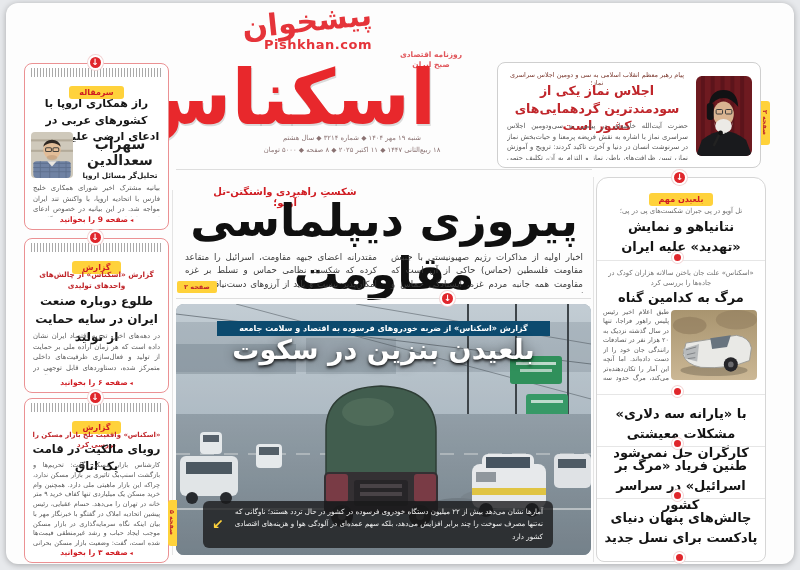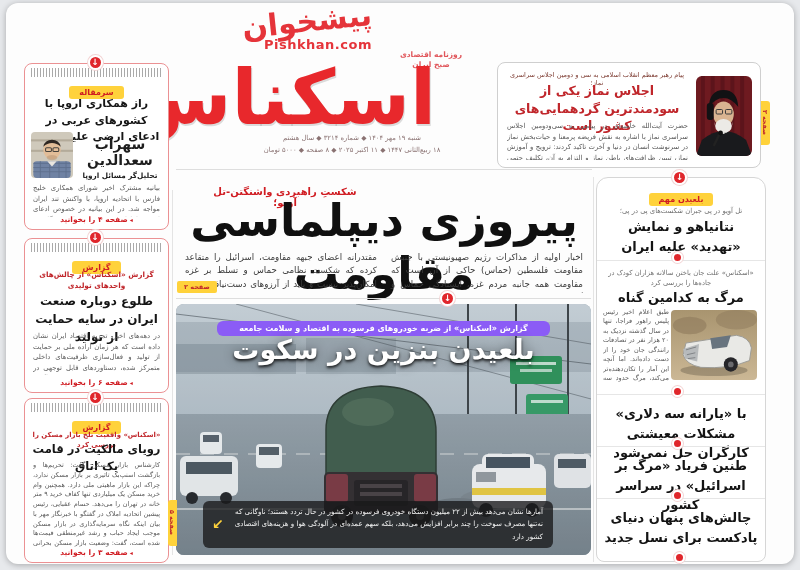--- a/index.html
+++ b/index.html
@@ -70,21 +70,21 @@
   
   #main-kicker  { left:205px; top:186px; width:160px; text-align:center; font-size:10px; font-weight:bold; color:#d01c22; }
   #main-head    { left:178px; top:194px; width:412px; text-align:center; font-size:45px; font-weight:bold; color:#101010; }
   #main-cols    { left:185px; top:251px; width:398px; height:42px; display:flex; gap:14px; overflow:hidden; }
   #main-cols .col { flex:1; font-size:8.7px; color:#3a3a3a; text-align:justify; line-height:1.55; }
   .htab { background:#ffd23b; color:#c0262b; font-size:6.5px; font-weight:bold; padding:2px 7px; border-radius:2px; }
   
   #photo { left:176px; top:304px; width:415px; height:251px; border-radius:8px; overflow:hidden; background:#9aa7b0; }
   #photo svg { position:absolute; inset:0; }
   #photo-banner { position:absolute; top:12px; left:0; right:0; text-align:center; }
-  #photo-banner span { background:#8b5cf6; color:#fff; font-size:8px; font-weight:bold; padding:3px 22px; border-radius:6px; }
+  #photo-banner span { background:#0c4a6e; color:#fff; font-size:8px; font-weight:bold; padding:3px 22px; border-radius:0; }
   #photo-title { position:absolute; top:30px; left:0; right:0; text-align:center; font-size:27px; font-weight:bold; color:#fff;
                  text-shadow:0 2px 3px rgba(0,0,0,.8), 0 0 12px rgba(0,0,0,.45); }
   #photo-caption { position:absolute; left:27px; right:38px; bottom:7px; background:rgba(24,24,26,.78); border-radius:6px;
                    color:#f3f3f3; font-size:7.1px; line-height:1.75; padding:5px 10px 5px 28px; text-align:right; }
   #caption-arrow { position:absolute; left:9px; top:50%; transform:translateY(-50%); color:#ffd23b; font-size:14px; font-weight:bold; }
   
   #hl-box { left:596px; top:177px; width:170px; height:385px; border:1px solid #d6d6d6; border-radius:12px 12px 8px 8px; background:#fff; }
   #hl-box .item-kicker { position:absolute; left:6px; right:6px; font-size:6.8px; color:#6f6f6f; text-align:center; line-height:1.5; }
   #hl-box .item-title  { position:absolute; left:6px; right:6px; font-size:13px; font-weight:bold; color:#141414; text-align:center; line-height:1.5; }
   #hl-box .divider { position:absolute; left:0; right:0; border-top:1px solid #e6e6e6; }
@@ -167,21 +167,21 @@
             <ellipse cx="18" cy="17" rx="7.5" ry="9" fill="#e2bd98"></ellipse>
             <path d="M10.5 14 Q12 7.5 18 7.5 Q24 7.5 25.5 14 Q22 10.5 18 10.5 Q14 10.5 10.5 14 Z" fill="#2e2722"></path>
             <rect x="12.5" y="15" width="5" height="3.6" rx="1" fill="none" stroke="#44413c" stroke-width=".9"></rect>
             <rect x="18.8" y="15" width="5" height="3.6" rx="1" fill="none" stroke="#44413c" stroke-width=".9"></rect>
             <ellipse cx="18" cy="24.5" rx="4.5" ry="2.5" fill="#b99877" opacity=".55"></ellipse>
           </svg>
         </div>
       </div>
       <div class="body" style="top:119px; height:34px; font-size:6.9px;">بیانیه مشترک اخیر شورای همکاری خلیج فارس با اتحادیه اروپا، با واکنش تند ایران مواجه شد. در این بیانیه در خصوص ادعای ارضی امارات در مورد جزایر سه‌گانه و همچنین نگرانی از اشاعه موشکی و پهپادی توسط ایران، نوشته شده است...</div>
       <div class="foot">
-          <div class="readmore">صفحه ۴ را بخوانید</div>
+          <div class="readmore">صفحه 9 را بخوانید</div>
         </div>
     </div>
   </div>
 
   <div class="ebox" style="top:238px; height:155px;">
     <span class="red-circle" style="top:-9px; left:50%; margin-left:-9px;">↓</span>
     <div class="inner">
       <div class="barcode"></div>
       <div class="tagwrap"><span class="tag">گزارش</span></div>
       <div class="kicker" style="top:31px;">گزارش «اسکناس» از چالش‌های واحدهای تولیدی</div>

